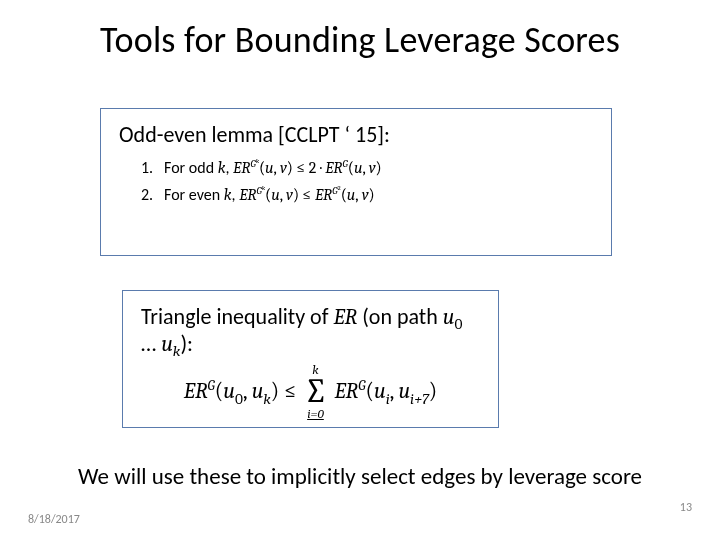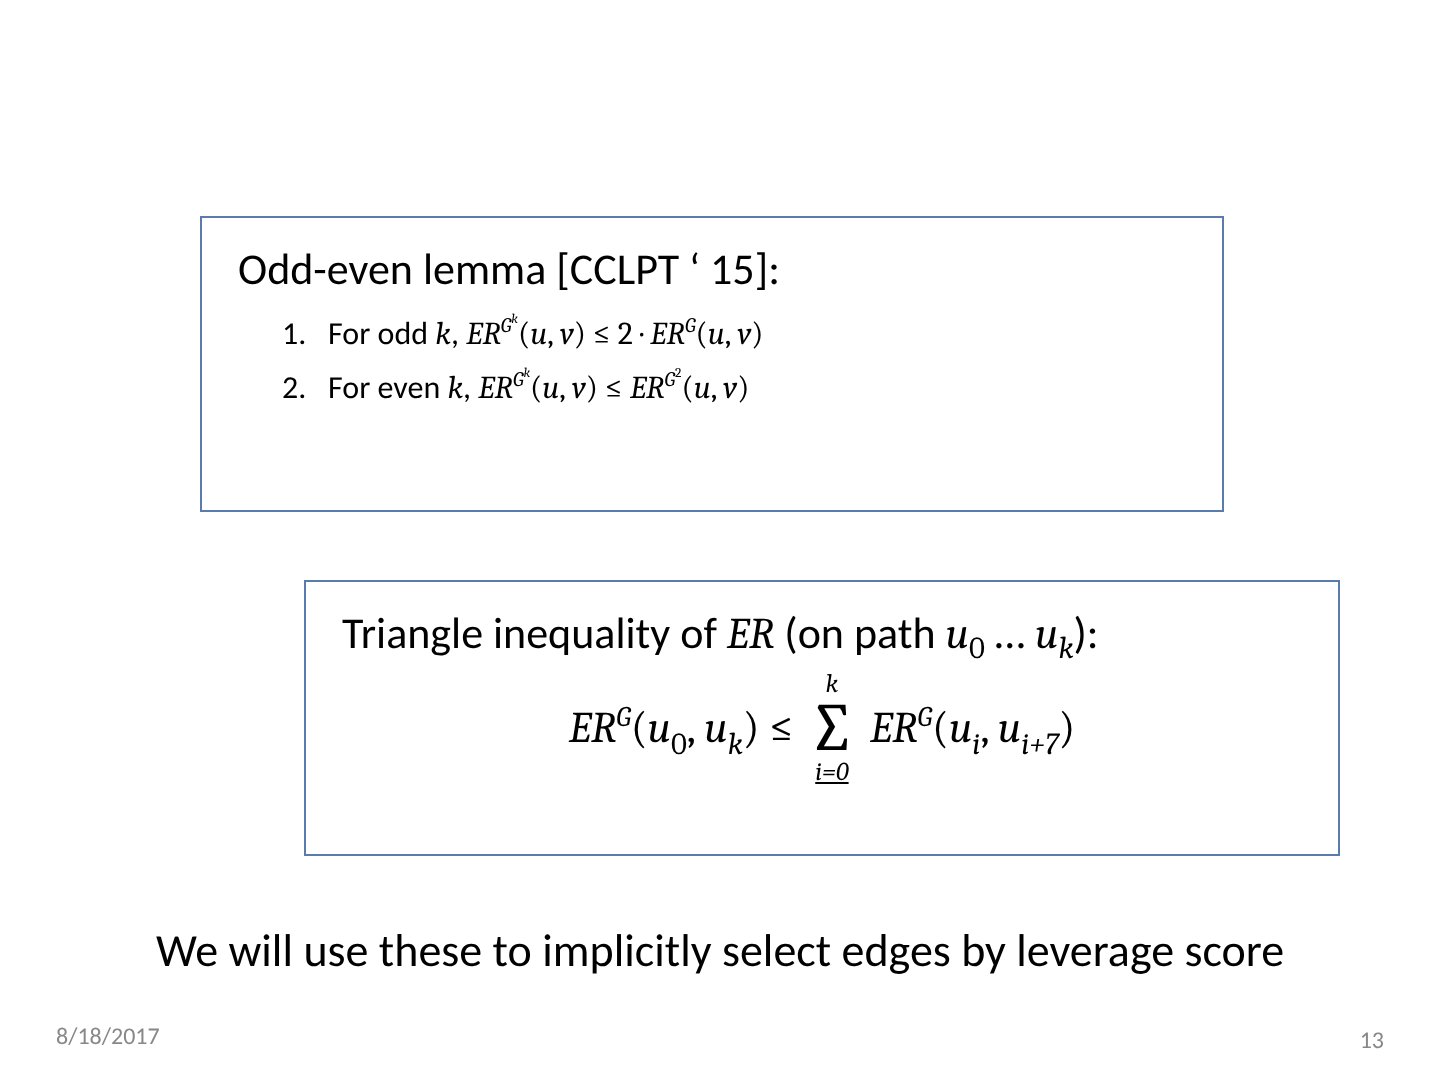--- a/index.html
+++ b/index.html
@@ -37,23 +37,22 @@
   }
   .box1 {
     top: 108px;
     left: 100px;
     width: 512px;
     height: 148px;
   }
   .box2 {
     top: 290px;
     left: 122px;
-    width: 518px;
+    width: 377px;
     height: 138px;
-    margin-left: 30px;
   }
   .lemma-title {
     font-size: 22px;
     margin-bottom: 10px;
   }
   .item {
     font-size: 16px;
     margin: 8px 0 8px 22px;
   }
   .math {
@@ -112,30 +111,31 @@
     position: absolute;
     left: 28px;
     bottom: 14px;
     font-size: 12px;
     color: #888;
     text-align: right;
   }
   .footer-page {
     position: absolute;
     right: 28px;
-    bottom: 12px;
+    bottom: 26px;
     font-size: 12px;
     color: #888;
   }
 </style>
 </head>
 <body>
 
 <div class="slide">
 
+  <div class="title">Tools for Bounding Leverage Scores</div>
 
   <div class="box box1">
     <div class="lemma-title">
       <span>Odd-even lemma [CCLPT </span><span>‘</span><span> 15]:</span>
     </div>
     <div class="item">
       <span>1.</span>&nbsp;&nbsp;&nbsp;<span>For odd </span><span class="math">k</span><span>, </span><span class="math">ER</span><sup><span class="math">G</span><sup><span class="math">k</span></sup></sup><span class="mathn">(</span><span class="math">u</span><span class="mathn">, </span><span class="math">v</span><span class="mathn">)</span><span class="mathn"> ≤ 2 · </span><span class="math">ER</span><sup><span class="math">G</span></sup><span class="mathn">(</span><span class="math">u</span><span class="mathn">, </span><span class="math">v</span><span class="mathn">)</span>
     </div>
     <div class="item">
       <span>2.</span>&nbsp;&nbsp;&nbsp;<span>For even </span><span class="math">k</span><span>, </span><span class="math">ER</span><sup><span class="math">G</span><sup><span class="math">k</span></sup></sup><span class="mathn">(</span><span class="math">u</span><span class="mathn">, </span><span class="math">v</span><span class="mathn">)</span><span class="mathn"> ≤ </span><span class="math">ER</span><sup><span class="math">G</span><sup><span class="mathn">2</span></sup></sup><span class="mathn">(</span><span class="math">u</span><span class="mathn">, </span><span class="math">v</span><span class="mathn">)</span>

